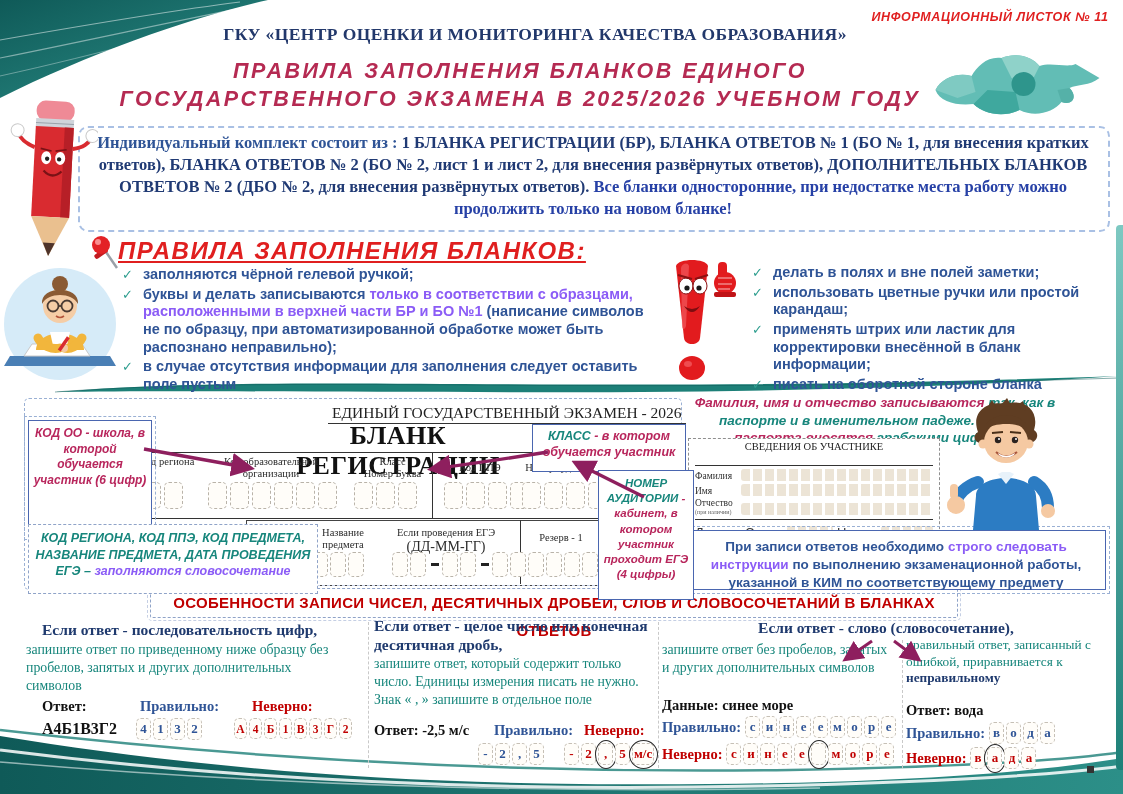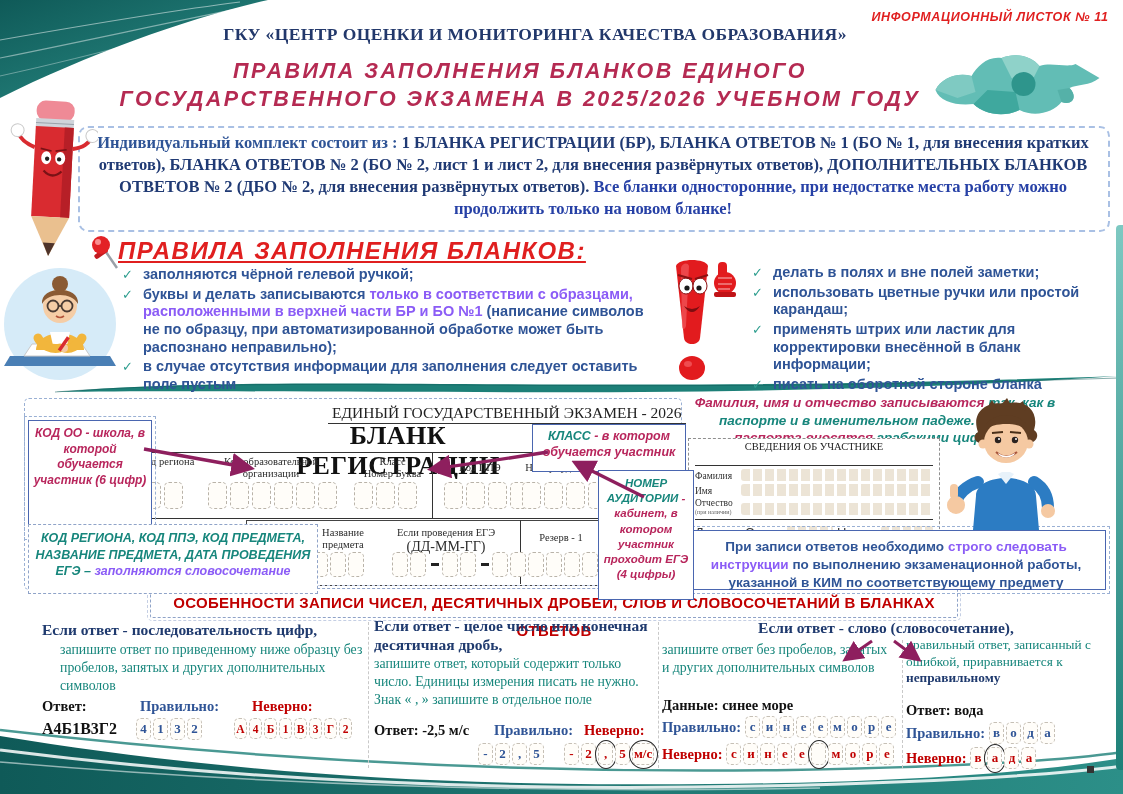--- a/index.html
+++ b/index.html
@@ -437,21 +437,21 @@
   </svg>
 
   <div class="abs feat-header">ОСОБЕННОСТИ ЗАПИСИ ЧИСЕЛ, ДЕСЯТИЧНЫХ ДРОБЕЙ, СЛОВ И СЛОВОСОЧЕТАНИЙ В БЛАНКАХ ОТВЕТОВ</div>
 
   <div class="abs instr-box"><span class="seg-blue">При записи ответов необходимо </span><span class="seg-red">строго следовать инструкции</span><span class="seg-blue"> по выполнению экзаменационной работы, указанной в КИМ по соответствующему предмету</span></div>
   <div class="abs col-sep" style="left:368px;top:622px;height:146px"></div>
   <div class="abs col-sep" style="left:658px;top:622px;height:146px"></div>
   <div class="abs col-sep" style="left:902px;top:640px;height:128px"></div>
 
   <div class="abs flead" style="left:42px;top:620px;width:322px">Если ответ - последовательность цифр,</div>
-  <div class="abs fbody" style="left:60px;top:641px;width:318px">запишите ответ по приведенному ниже образцу без пробелов, запятых и других дополнительных символов</div>
+  <div class="abs fbody" style="left:26px;top:641px;width:318px">запишите ответ по приведенному ниже образцу без пробелов, запятых и других дополнительных символов</div>
   <span class="abs alabel-k" style="left:42px;top:698px">Ответ:</span>
   <span class="abs alabel-b" style="left:140px;top:698px">Правильно:</span>
   <span class="abs alabel-r" style="left:252px;top:698px">Неверно:</span>
   <span class="abs alabel-k" style="left:42px;top:720px;font-size:16px">А4Б1В3Г2</span>
   <div class="abs acells cells-blue" style="left:136px;top:718px">
       <span class="acell">4</span>
       <span class="acell">1</span>
       <span class="acell">3</span>
       <span class="acell">2</span>
     </div>

